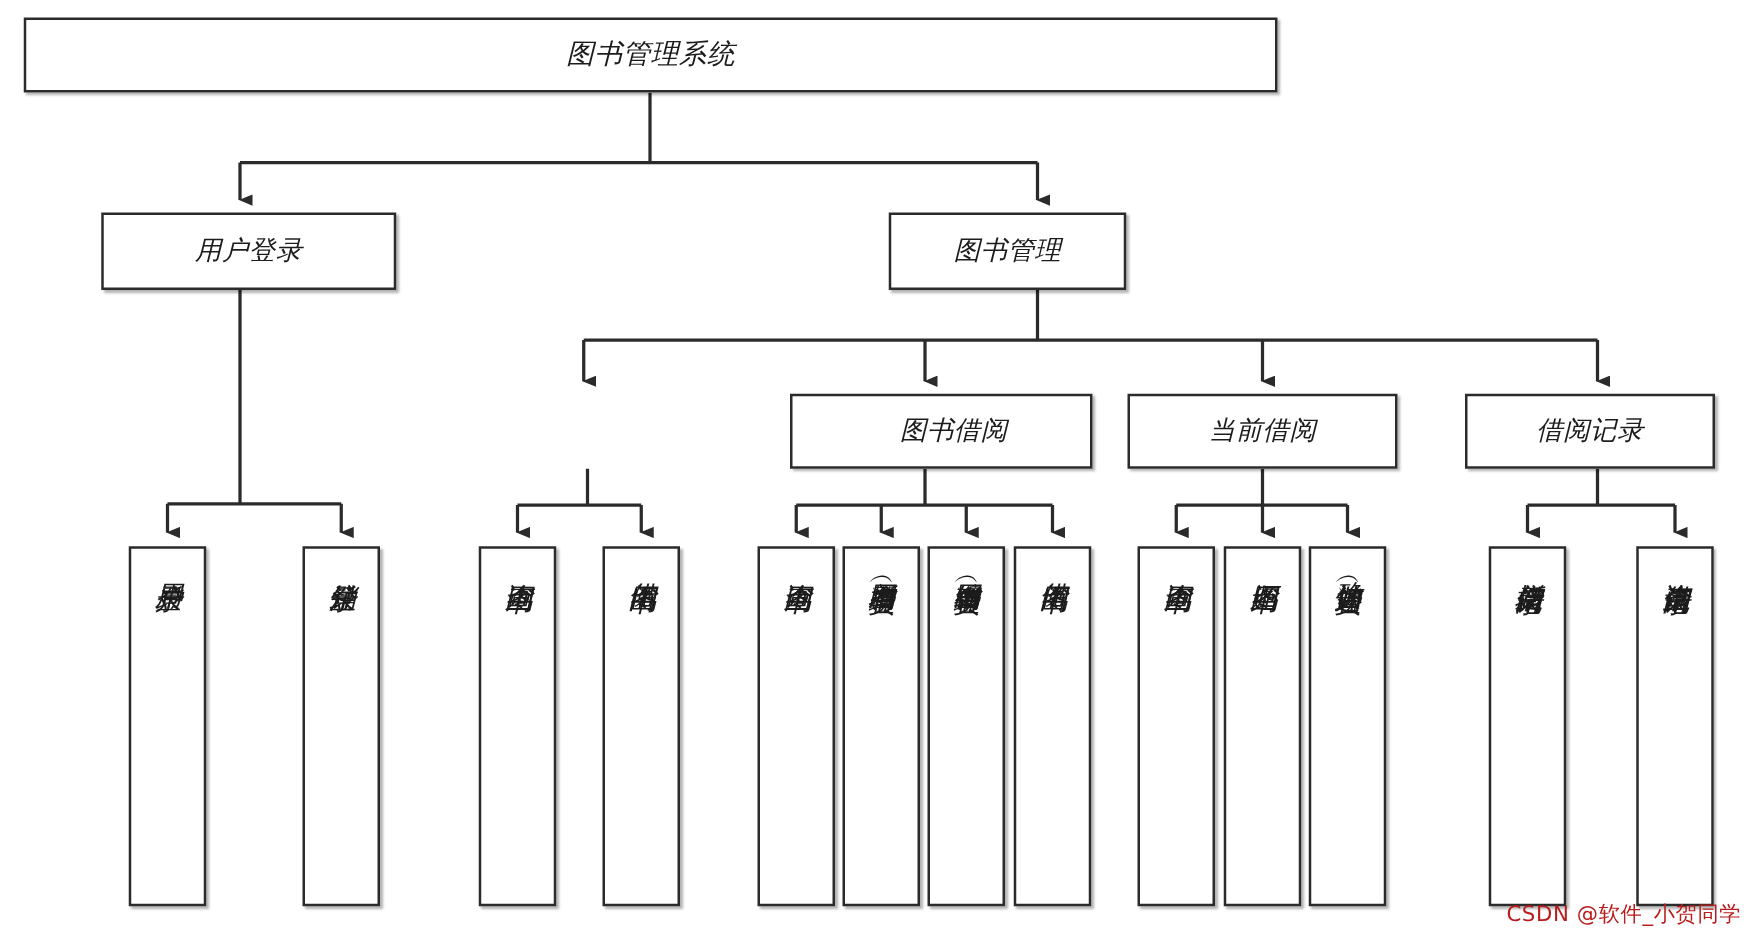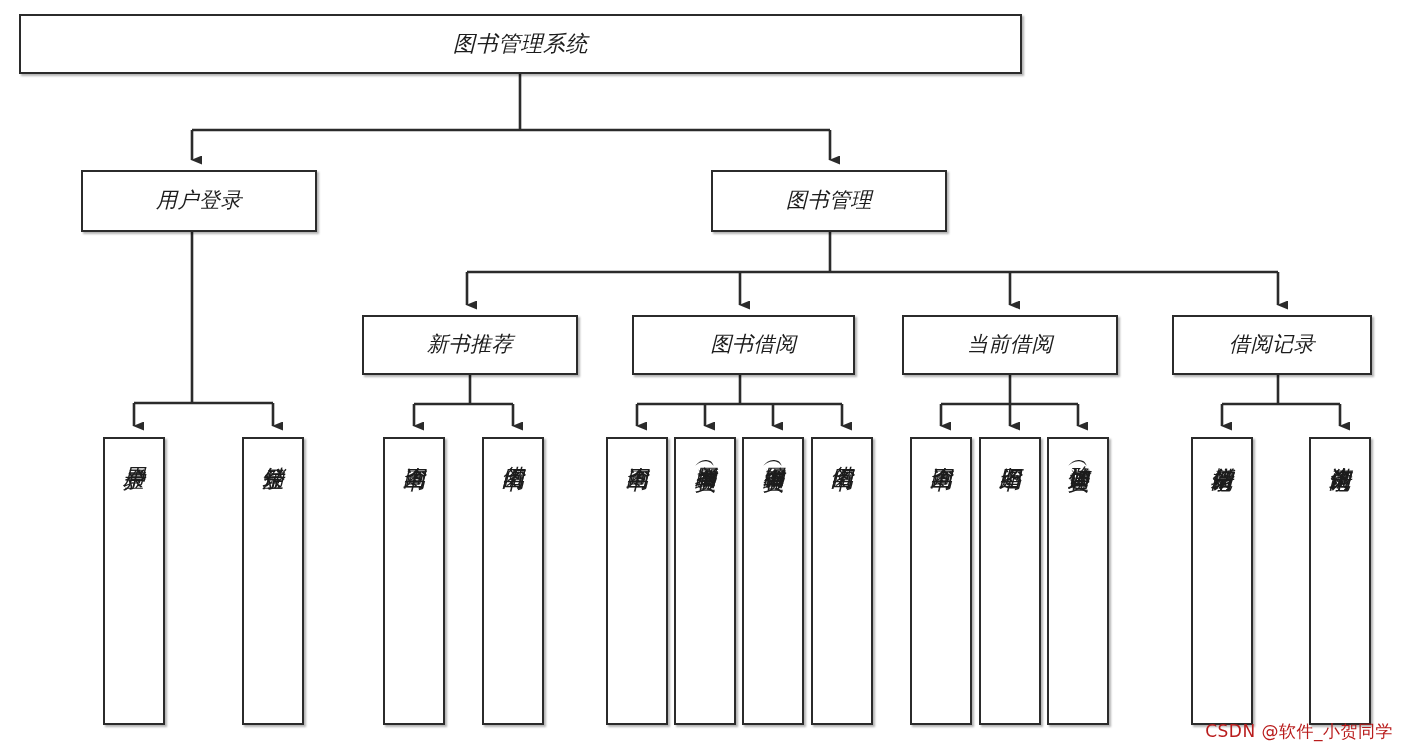--- a/index.html
+++ b/index.html
@@ -134,28 +134,25 @@
     </g>
   </svg>
 
   <div class="node h root" style="left:19px; top:14px; width:1003px; height:60px;">
     <span class="label">图书管理系统</span>
   </div>
 
   <div class="node h" style="left:81px; top:170px; width:236px; height:62px;">
     <span class="label">用户登录</span>
   </div>
-  <div class="node h" style="left:711px; top:170px; width:236px; height:62px;">
+  <div class="node h" style="left:711px; top:170px; width:190px; height:62px;">
     <span class="label">图书管理</span>
   </div>
 
-  <div class="node h" style="left:362px; top:315px; width:216px; height:60px;">
-    <span class="label">新书推荐</span>
-  </div>
-  <div class="node h" style="left:632px; top:315px; width:223px; height:60px;padding-left:20px;">
+  <div class="node h" style="left:632px; top:315px; width:242px; height:60px;padding-left:20px;">
     <span class="label">图书借阅</span>
   </div>
   <div class="node h" style="left:902px; top:315px; width:216px; height:60px;">
     <span class="label">当前借阅</span>
   </div>
   <div class="node h" style="left:1172px; top:315px; width:200px; height:60px;">
     <span class="label">借阅记录</span>
   </div>
 
   <div class="node v" style="left:103px; top:437px; width:62px; height:288px;">

